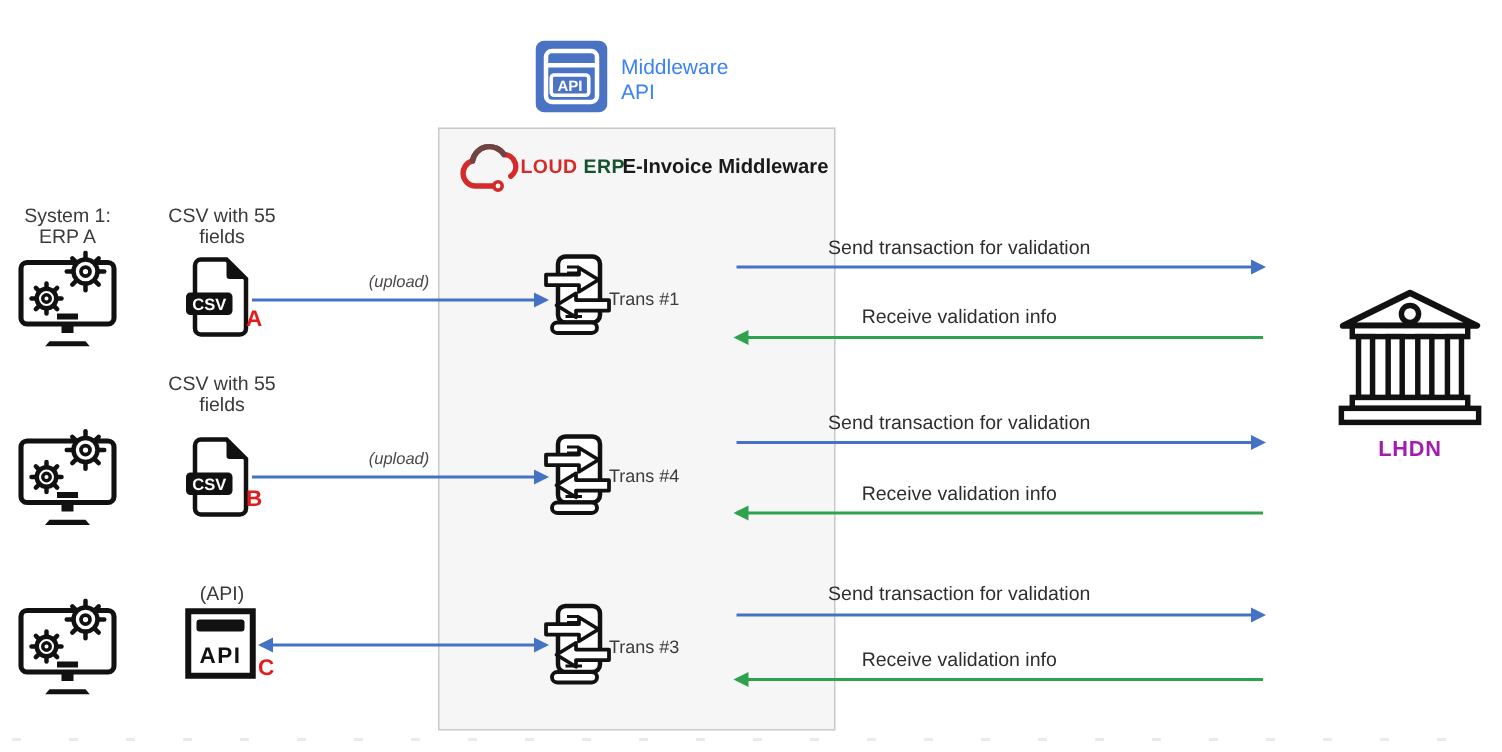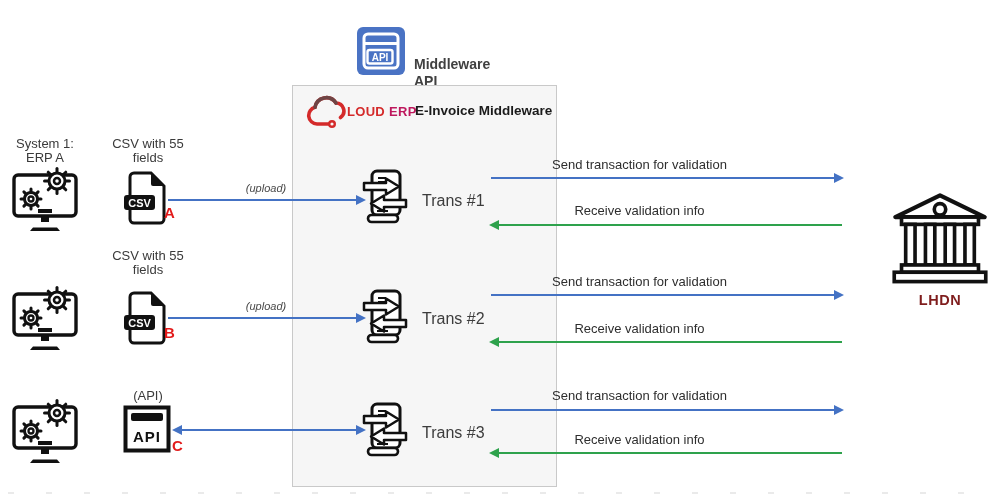--- a/index.html
+++ b/index.html
@@ -20,29 +20,29 @@
   .arr.green{--c:#2EA24C;background:var(--c);}
   .arr.r::after{content:"";position:absolute;right:-2px;top:-4.5px;width:0;height:0;
     border-top:5.5px solid transparent;border-bottom:5.5px solid transparent;border-left:10px solid var(--c);}
   .arr.l::before{content:"";position:absolute;left:-2px;top:-4.5px;width:0;height:0;
     border-top:5.5px solid transparent;border-bottom:5.5px solid transparent;border-right:10px solid var(--c);}
 
   .flow-label{position:absolute;width:351px;left:464px;text-align:center;font-size:13px;color:#2e2e2e;}
   .link-label{position:absolute;text-align:center;font-style:italic;font-size:11px;color:#4a4a4a;}
 
   .marker{position:absolute;font-size:15px;font-weight:bold;color:#E21B1B;}
-  .trans-label{position:absolute;left:422px;font-size:16px;color:#3c3c3c;}
+  .trans-label{position:absolute;left:406px;font-size:12px;color:#3c3c3c;}
 
   .logo-text{font-size:13px;font-weight:bold;letter-spacing:.3px;}
   .logo-loud{color:#D42A2A;}
-  .logo-erp{color:#be185d;margin-left:4px;}
+  .logo-erp{color:#14532d;margin-left:4px;}
   .mw-title{font-size:13.5px;font-weight:bold;color:#1a1a1a;}
 
-  .top-title{font-size:14px;line-height:17px;color:#404040;font-weight:700;margin-top:20px;}
-  .lhdn-label{font-size:14.5px;font-weight:bold;color:#7f1d1d;letter-spacing:.5px;}
+  .top-title{font-size:14px;line-height:17px;color:#3b82f6;font-weight:400;}
+  .lhdn-label{font-size:14.5px;font-weight:bold;color:#a21caf;letter-spacing:.5px;}
 
   .clipped-caption{left:8px;top:492px;width:985px;height:2px;opacity:.55;
     background:repeating-linear-gradient(90deg,#d9d9d9 0 6px,transparent 6px 38px);}
 </style>
 </head>
 <body>
 
 <div id="canvas">
 
   <svg class="abs" style="left:357px;top:27px" width="48" height="48" viewBox="0 0 48 48">
@@ -223,21 +223,21 @@
   <svg class="abs" style="left:362px;top:289px" width="46" height="56" viewBox="0 0 46 56">
     <rect x="10" y="2" width="28" height="44" rx="5" fill="#fff" stroke="#111" stroke-width="3"></rect>
     <line x1="16" y1="9" x2="24" y2="9" stroke="#111" stroke-width="2"></line>
     <line x1="16" y1="13" x2="28" y2="13" stroke="#111" stroke-width="2"></line>
     <line x1="15" y1="38" x2="30" y2="38" stroke="#111" stroke-width="2"></line>
     <line x1="15" y1="42" x2="26" y2="42" stroke="#111" stroke-width="2"></line>
     <rect x="6" y="46" width="30" height="7" rx="3.5" fill="#fff" stroke="#111" stroke-width="2.6"></rect>
     <path d="M2,14 H24 V9.5 L37,17.5 L24,25.5 V21 H2 Z" fill="#fff" stroke="#111" stroke-width="2.5" stroke-linejoin="round"></path>
     <path d="M44,31 H22 V26.5 L9,34.5 L22,42.5 V38 H44 Z" fill="#fff" stroke="#111" stroke-width="2.5" stroke-linejoin="round"></path>
   </svg>
-  <div class="trans-label" style="top:310px">Trans #2</div>
+  <div class="trans-label" style="top:310px">Trans #4</div>
 
   <svg class="abs" style="left:362px;top:402px" width="46" height="56" viewBox="0 0 46 56">
     <rect x="10" y="2" width="28" height="44" rx="5" fill="#fff" stroke="#111" stroke-width="3"></rect>
     <line x1="16" y1="9" x2="24" y2="9" stroke="#111" stroke-width="2"></line>
     <line x1="16" y1="13" x2="28" y2="13" stroke="#111" stroke-width="2"></line>
     <line x1="15" y1="38" x2="30" y2="38" stroke="#111" stroke-width="2"></line>
     <line x1="15" y1="42" x2="26" y2="42" stroke="#111" stroke-width="2"></line>
     <rect x="6" y="46" width="30" height="7" rx="3.5" fill="#fff" stroke="#111" stroke-width="2.6"></rect>
     <path d="M2,14 H24 V9.5 L37,17.5 L24,25.5 V21 H2 Z" fill="#fff" stroke="#111" stroke-width="2.5" stroke-linejoin="round"></path>
     <path d="M44,31 H22 V26.5 L9,34.5 L22,42.5 V38 H44 Z" fill="#fff" stroke="#111" stroke-width="2.5" stroke-linejoin="round"></path>

